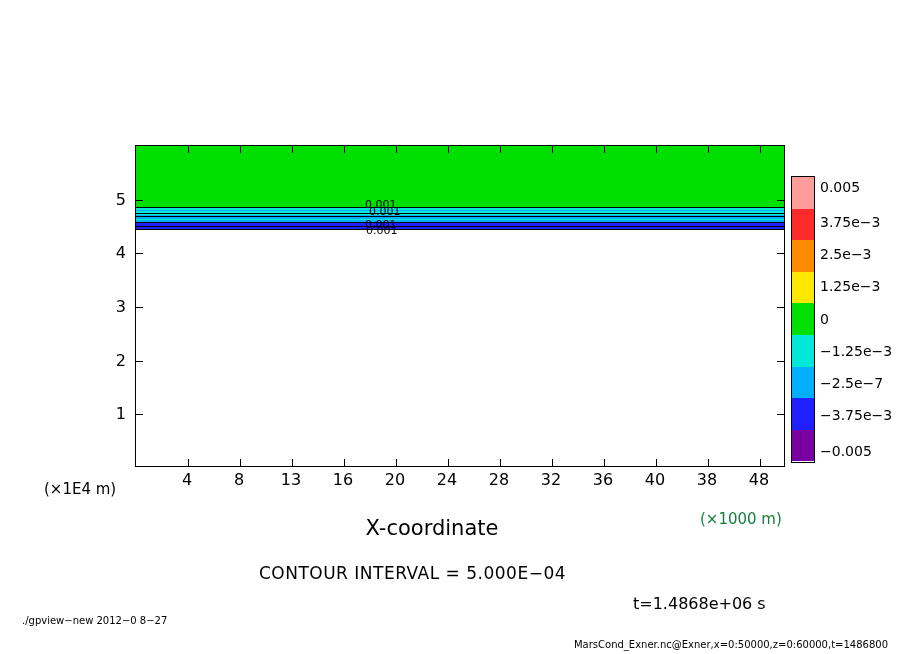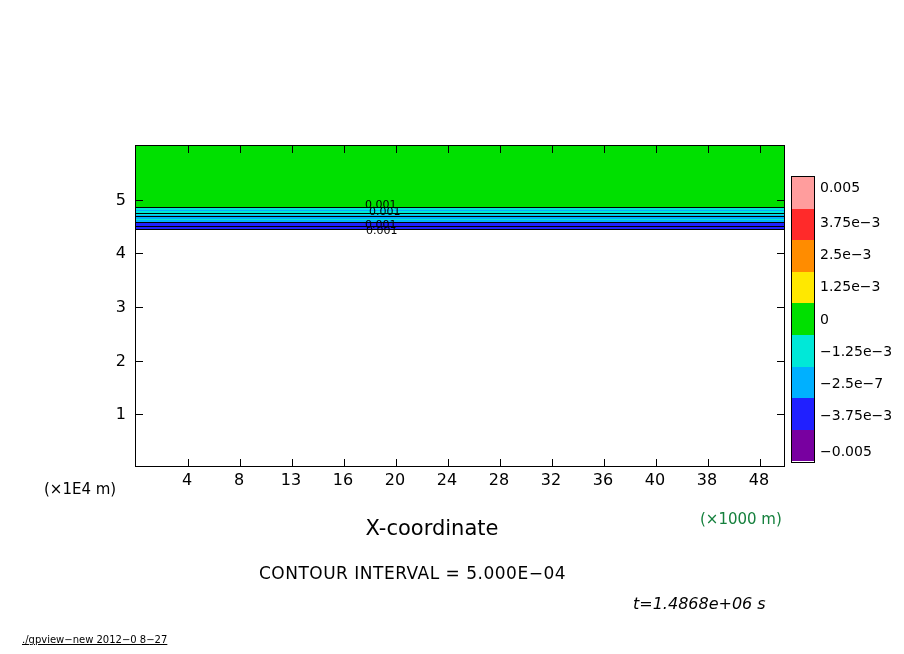--- a/index.html
+++ b/index.html
@@ -130,29 +130,27 @@
     font-size: 17px;
     letter-spacing: 0.5px;
     color: #000;
   }
   .time-stamp {
     position: absolute;
     left: 633px;
     top: 594px;
     font-size: 16px;
     color: #000;
-    font-style: italic;
   }
   .footer-left {
     position: absolute;
     left: 22px;
-    top: 634px;
+    top: 615px;
     font-size: 10px;
     color: #000;
-    text-decoration: underline;
   }
   .footer-right {
     position: absolute;
     right: 16px;
     top: 639px;
     font-size: 10px;
     text-align: right;
     color: #000;
   }
 </style>
@@ -263,14 +261,15 @@
   <div class="cb-label" style="top:286px;">1.25e−3</div>
   <div class="cb-label" style="top:319px;">0</div>
   <div class="cb-label" style="top:351px;">−1.25e−3</div>
   <div class="cb-label" style="top:383px;">−2.5e−7</div>
   <div class="cb-label" style="top:415px;">−3.75e−3</div>
   <div class="cb-label" style="top:451px;">−0.005</div>
 
   <div class="contour-interval">CONTOUR INTERVAL = 5.000E−04</div>
   <div class="time-stamp">t=1.4868e+06 s</div>
   <div class="footer-left">./gpview−new  2012−0 8−27</div>
+  <div class="footer-right">MarsCond_Exner.nc@Exner,x=0:50000,z=0:60000,t=1486800</div>
 
 </div>
 
 </body></html>

